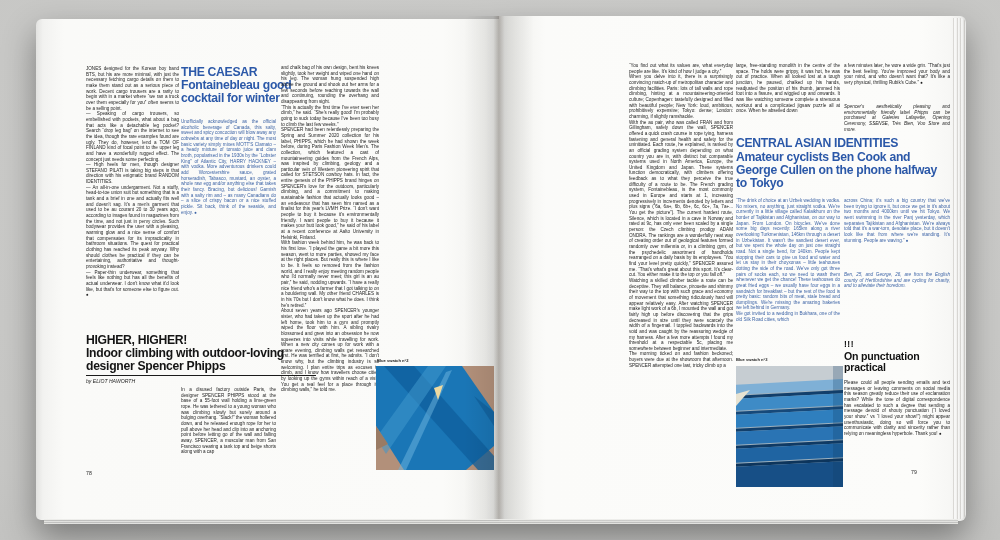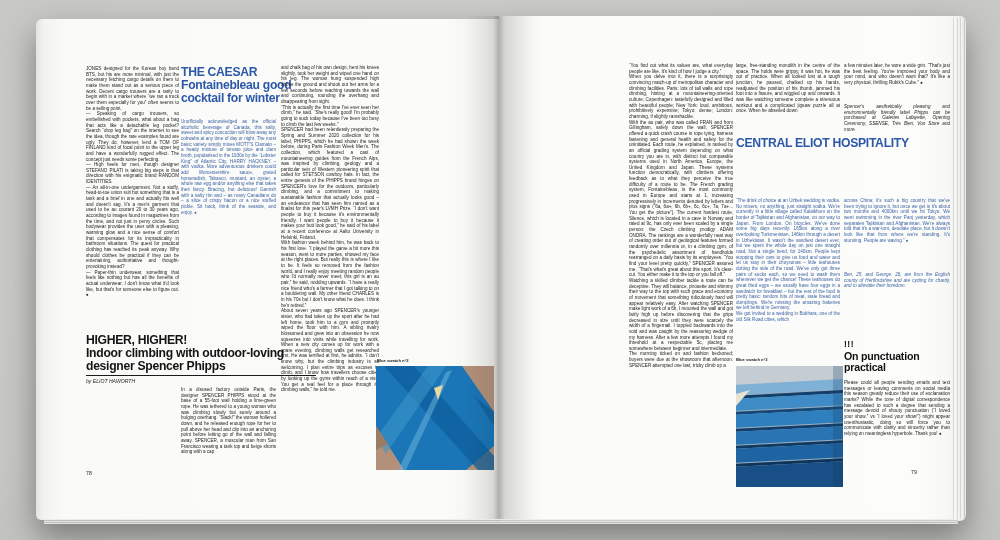--- a/index.html
+++ b/index.html
@@ -99,21 +99,24 @@
 
   <div class="page page-right">
     <div class="abs body-text" style="left:130px; top:47px; width:104px; height:414px;">“You find out what its values are, what everyday people are like. It's kind of how I judge a city.”
 When you delve into it, there is a surprisingly convincing match-up of metropolitan character and climbing facilities. Paris: lots of tall walls and rope climbing, hinting at a mountaineering-oriented culture; Copenhagen: tastefully designed and filled with beautiful people; New York: loud, ambitious, prohibitively expensive; Tokyo: dense; London: charming, if slightly ramshackle.
 With the au pair, who was called FRAN and from Gillingham, safely down the wall, SPENCER offered a quick crash course in rope tying, harness fastening and general health and safety for the uninitiated. Each route, he explained, is ranked by an official grading system depending on what country you are in, with distinct but comparable systems used in North America, Europe, the United Kingdom and Japan. These systems function democratically, with climbers offering feedback as to what they perceive the true difficulty of a route to be. The French grading system, Fontainebleau, is the most commonly used in Europe and starts at 1, increasing progressively in increments denoted by letters and plus signs (“6a, 6a+, 6b, 6b+, 6c, 6c+, 7a, 7a+... You get the picture”). The current hardest route, Silence, which is located in a cave in Norway and rated at 9c, has only ever been scaled by a single person: the Czech climbing prodigy ADAM ONDRA. The rankings are a wonderfully neat way of creating order out of geological features formed randomly over millennia or, in a climbing gym, of the psychedelic assortment of handholds rearranged on a daily basis by its employees. “You find your level pretty quickly,” SPENCER assured me. “That's what's great about this sport. It's clear-cut. You either make it to the top or you fall off.”
 Watching a skilled climber tackle a route can be deceptive. They will balance, pirouette and shimmy their way to the top with such grace and economy of movement that something ridiculously hard will appear relatively easy. After watching SPENCER make light work of a 6b, I mounted the wall and got fairly high up before discovering that the grips decreased in size until they were scarcely the width of a fingernail. I toppled backwards into the void and was caught by the reassuring wedgie of my harness. After a few more attempts I found my threshold at a respectable 5c, placing me somewhere between beginner and intermediate.
 The morning ticked on and fashion beckoned; buyers were due at the showroom that afternoon. SPENCER attempted one last, tricky climb up a</div>
 
     <div class="abs body-text" style="left:237px; top:47px; width:104px; height:70px;">large, free-standing monolith in the centre of the space. The holds were grippy, it was hot, he was out of practice. When all looked lost at a tough junction, he paused, chalked up his hands, readjusted the position of his thumb, jammed his foot into a fissure, and wiggled up and onwards. It was like watching someone complete a strenuous workout and a complicated jigsaw puzzle all at once. When he abseiled down</div>
 
-    <div class="abs headline headline-blue" style="left:237px; top:121px; width:226px;">CENTRAL ELIOT HOSPITALITY</div>
+    <div class="abs headline headline-blue" style="left:237px; top:121px; width:226px;">CENTRAL ASIAN IDENTITIES</div>
+    <div class="abs headline headline-blue" style="left:237px; top:134.5px; width:226px;">Amateur cyclists Ben Cook and
+George Cullen on the phone halfway
+to Tokyo</div>
 
     <div class="abs body-text blue-text" style="left:237px; top:182px; width:104px; height:153px;">“The drink of choice at an Uzbek wedding is vodka. No mixers, no anything, just straight vodka. We're currently in a little village called Kalaikhum on the border of Tajikistan and Afghanistan, on our way to Japan. From London. On bicycles. We've done some big days recently: 165km along a river overlooking Turkmenistan, 146km through a desert in Uzbekistan. It wasn't the sandiest desert ever, but we spent the whole day on just one straight road. Not a single bend, for 140km. People kept stopping their cars to give us food and water and let us stay in their choyxonas – little teahouses dotting the side of the road. We've only got three pairs of socks each, so we need to wash them whenever we get the chance! These teahouses do great fried eggs – we usually have four eggs in a sandwich for breakfast – but the rest of the food is pretty basic: random bits of meat, stale bread and dumplings. We're missing the amazing bakeries we left behind in Germany.
 We got invited to a wedding in Bukhara, one of the old Silk Road cities, which</div>
 
     <div class="abs caption" style="left:237px; top:341px; width:100px;">Blue swatch n°3</div>
     <div class="abs swatch" style="left:237px; top:350px; width:107px; height:121px;">
       <svg viewBox="0 0 107 121" preserveAspectRatio="none">
         <rect width="107" height="121" fill="#9db0bd"></rect>
         <rect width="107" height="20" fill="#c6cdd2"></rect>
         <g transform="rotate(-3 53 60)">

